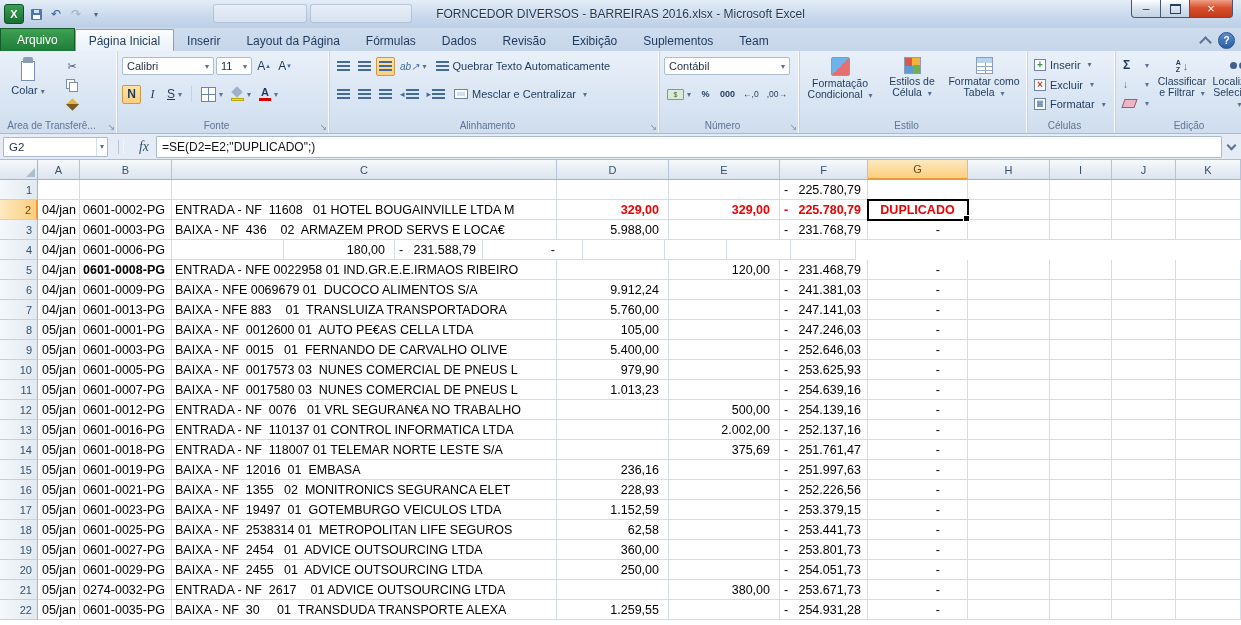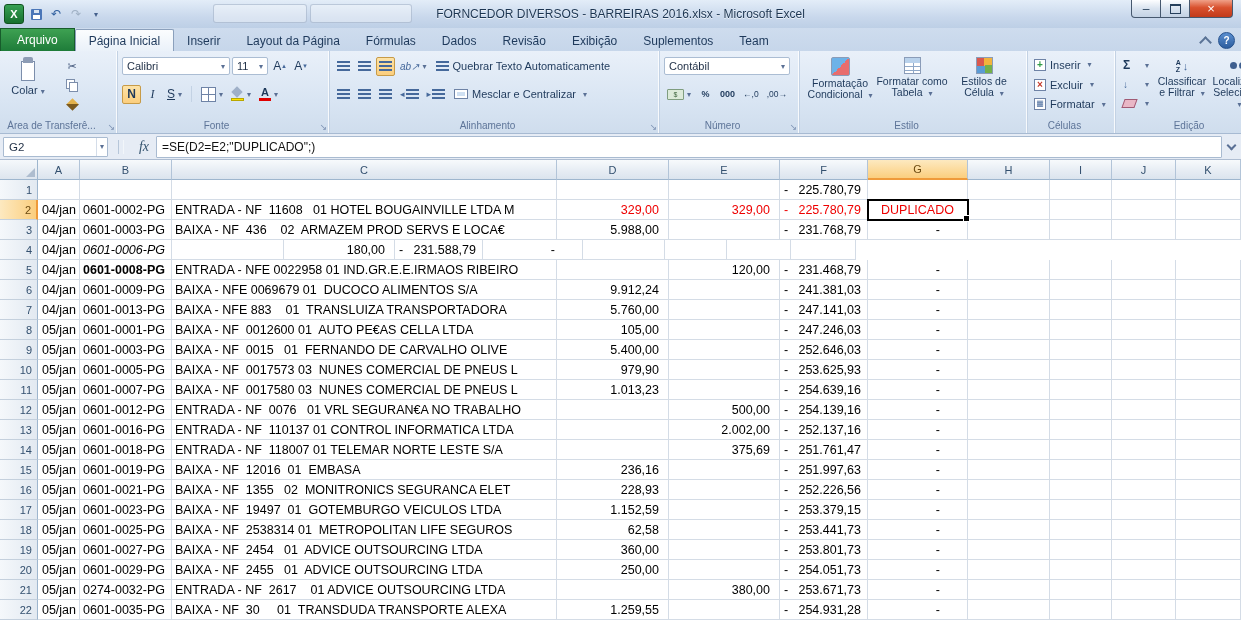--- a/index.html
+++ b/index.html
@@ -57,21 +57,21 @@
   .sbtn{width:24px;height:16px;display:flex;align-items:center;justify-content:center;border-radius:2px;}
   .sbtn .ic{font-size:11px;color:#41567a;line-height:11px;}
   .copy-icon{position:relative;width:12px;height:13px;display:block;}
   .copy-icon i{position:absolute;width:7px;height:8px;background:#fff;border:1px solid #7c8eab;}
   .copy-icon i:first-child{left:0;top:0;}
   .copy-icon i:last-child{left:3px;top:3px;}
   .brush-icon{width:9px;height:9px;background:linear-gradient(135deg,#e3b24c 0 45%,#7c5a1e 45% 100%);transform:rotate(45deg);display:block;}
 
   
   .combo{display:flex;align-items:center;justify-content:space-between;background:#fff;border:1px solid #abbdd3;border-radius:2px;height:18px;padding:0 4px;font-size:11px;color:#1e2e45;box-sizing:border-box;}
-  .fname{width:108px;}
+  .fname{width:92px;}
   .fsize{width:36px;}
   .tbtn{min-width:19px;height:19px;display:flex;align-items:center;justify-content:center;font-size:12px;color:#1e395b;border:1px solid transparent;border-radius:2px;padding:0 2px;box-sizing:border-box;}
   .tbtn.active{background:linear-gradient(#fde3a7,#fbce7e);border-color:#c79b48;}
   .tbtn.bold{font-weight:bold;}
   .tbtn.italic{font-style:italic;font-family:"Liberation Serif",serif;}
   .tbtn.underline span.u{text-decoration:underline;}
   .tinycar{font-size:7px;margin-left:1px;color:#46699b;}
   .vsep{width:1px;height:16px;background:#c3d2e4;margin:0 4px;}
   .grid-icon{width:13px;height:13px;border:1px solid #6e83a6;background-color:#fff;background-image:linear-gradient(#6e83a6,#6e83a6),linear-gradient(#6e83a6,#6e83a6);background-size:13px 1px,1px 13px;background-position:center;background-repeat:no-repeat;display:block;}
   .bucket-icon{width:13px;height:13px;position:relative;display:block;}
@@ -144,21 +144,21 @@
   .rowhdr{width:38px;box-sizing:border-box;border-right:1px solid #9eb6ce;border-bottom:1px solid #c4d0dd;background:linear-gradient(90deg,#f5f8fb,#e2e9f1);display:flex;align-items:center;justify-content:flex-end;padding-right:5px;font-size:11px;color:#33506f;flex:none;}
   .rowhdr.sel{background:linear-gradient(90deg,#fde9c0,#fbce7e);border-right:2px solid #ef9a3a;color:#6b4a11;}
   .cell{box-sizing:border-box;border-right:1px solid #d4dce6;border-bottom:1px solid #d4dce6;display:flex;align-items:center;overflow:hidden;white-space:pre;flex:none;color:#000;}
   .cell.ca{justify-content:flex-end;padding-right:3px;}
   .cell.cb{padding-left:3px;}
   .cell.cc{padding-left:3px;}
   .cell.cd,.cell.ce{justify-content:flex-end;padding-right:9px;}
   .cell.acct{justify-content:space-between;padding:0 6px 0 4px;}
   .cell.dash{justify-content:flex-end;padding-right:27px;}
   .cell.dup{justify-content:center;font-weight:bold;}
-  .cell.red{color:#ee0000;font-weight:normal;}
+  .cell.red{color:#ee0000;font-weight:bold;}
   .cell.cursor{position:relative;z-index:2;outline:2px solid #000;outline-offset:-1px;overflow:visible;}
   .fillhandle{position:absolute;right:-3px;bottom:-3px;width:5px;height:5px;background:#000;border:1px solid #fff;z-index:3;}
 </style>
 </head>
 <body>
 
 <div id="app">
 
   <div class="titlebar">
     <div class="qat">
@@ -354,26 +354,26 @@
       <span class="launcher">↘</span>
     </div>
 
     <div class="grp" style="width:228px">
       <div class="grp-body">
         <div class="bigbtn">
           <span class="cf-icon"></span>
           <span class="blbl"><span>Formatação Condicional</span> <span class="car">▾</span></span>
         </div>
         <div class="bigbtn">
+          <span class="cs-icon"></span>
+          <span class="blbl"><span>Estilos de Célula</span> <span class="car">▾</span></span>
+        </div>
+        <div class="bigbtn">
           <span class="ft-icon"></span>
           <span class="blbl"><span>Formatar como Tabela</span> <span class="car">▾</span></span>
-        </div>
-        <div class="bigbtn">
-          <span class="cs-icon"></span>
-          <span class="blbl"><span>Estilos de Célula</span> <span class="car">▾</span></span>
         </div>
       </div>
       <div class="grp-label"><span>Estilo</span></div>
     </div>
 
     <div class="grp" style="width:88px">
       <div class="grp-body">
         <div class="cells-col">
           <div class="cellbtn">
               <span class="cicon ins">+</span>
@@ -503,21 +503,21 @@
           <div class="cell cf acct" style="width: 88px;"><span class="neg">-</span><span>231.768,79</span></div>
           <div class="cell cg dash" style="width: 100px;">-</div>
           <div class="cell ch" style="width: 82px;"></div>
           <div class="cell ci" style="width: 62px;"></div>
           <div class="cell cj" style="width: 64px;"></div>
           <div class="cell ck" style="width: 65px;"></div>
         </div>
         <div class="row">
           <div class="rowhdr">4</div>
           <div class="cell ca" style="width: 42px;">04/jan</div>
-          <div class="cell cb" style="width: 92px; font-style: italic;">0601-0006-PG</div>
+          <div class="cell cb" style="width: 92px;">0601-0006-PG</div>
           <div class="cell cd" style="width: 112px;"></div>
           <div class="cell ce" style="width: 111px;">180,00</div>
           <div class="cell cf acct" style="width: 88px;"><span class="neg">-</span><span>231.588,79</span></div>
           <div class="cell cg dash" style="width: 100px;">-</div>
           <div class="cell ch" style="width: 82px;"></div>
           <div class="cell ci" style="width: 62px;"></div>
           <div class="cell cj" style="width: 64px;"></div>
           <div class="cell ck" style="width: 65px;"></div>
         </div>
         <div class="row">

